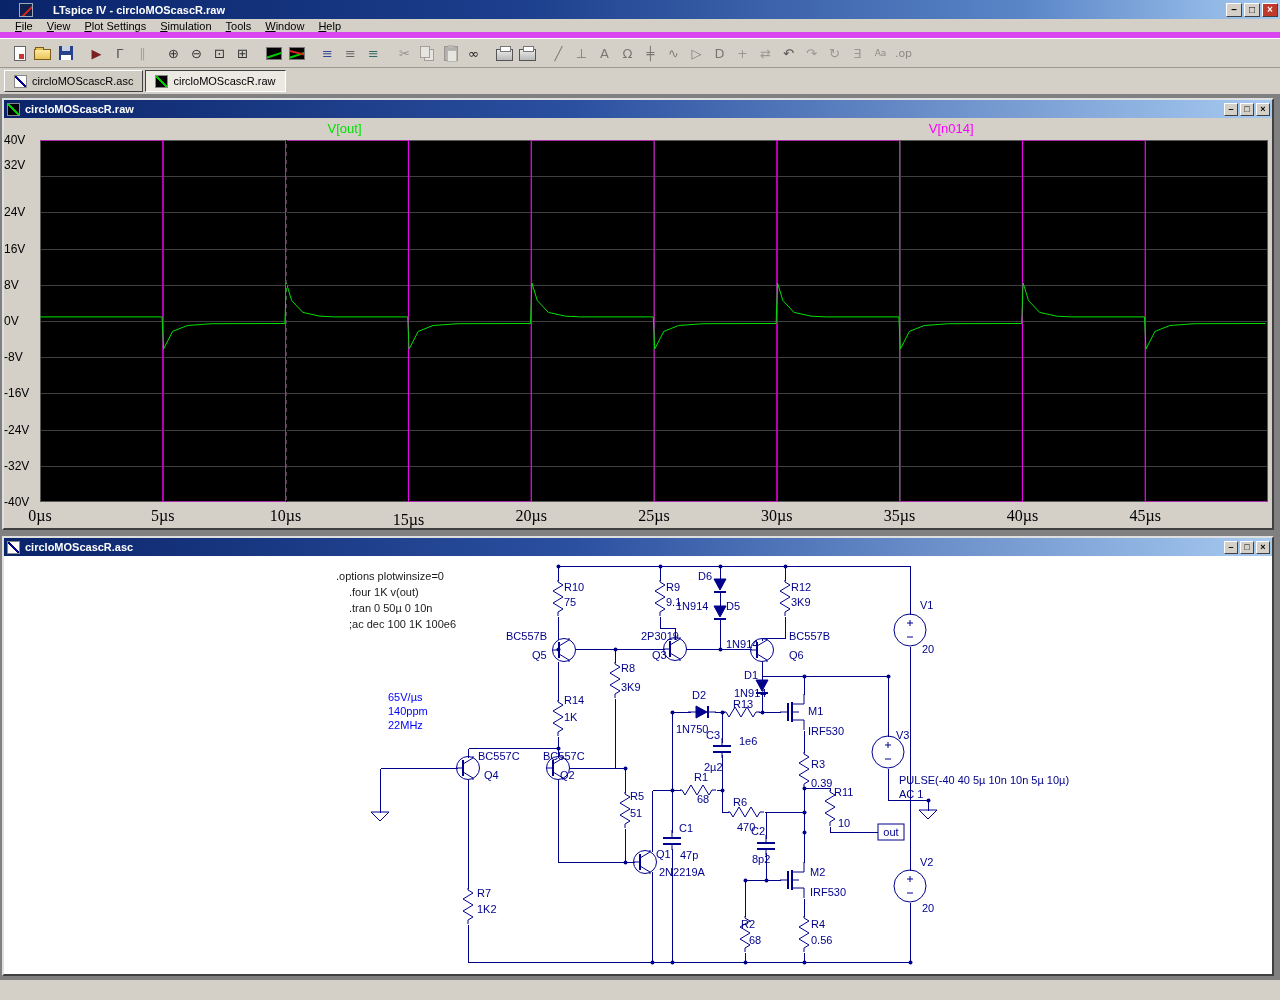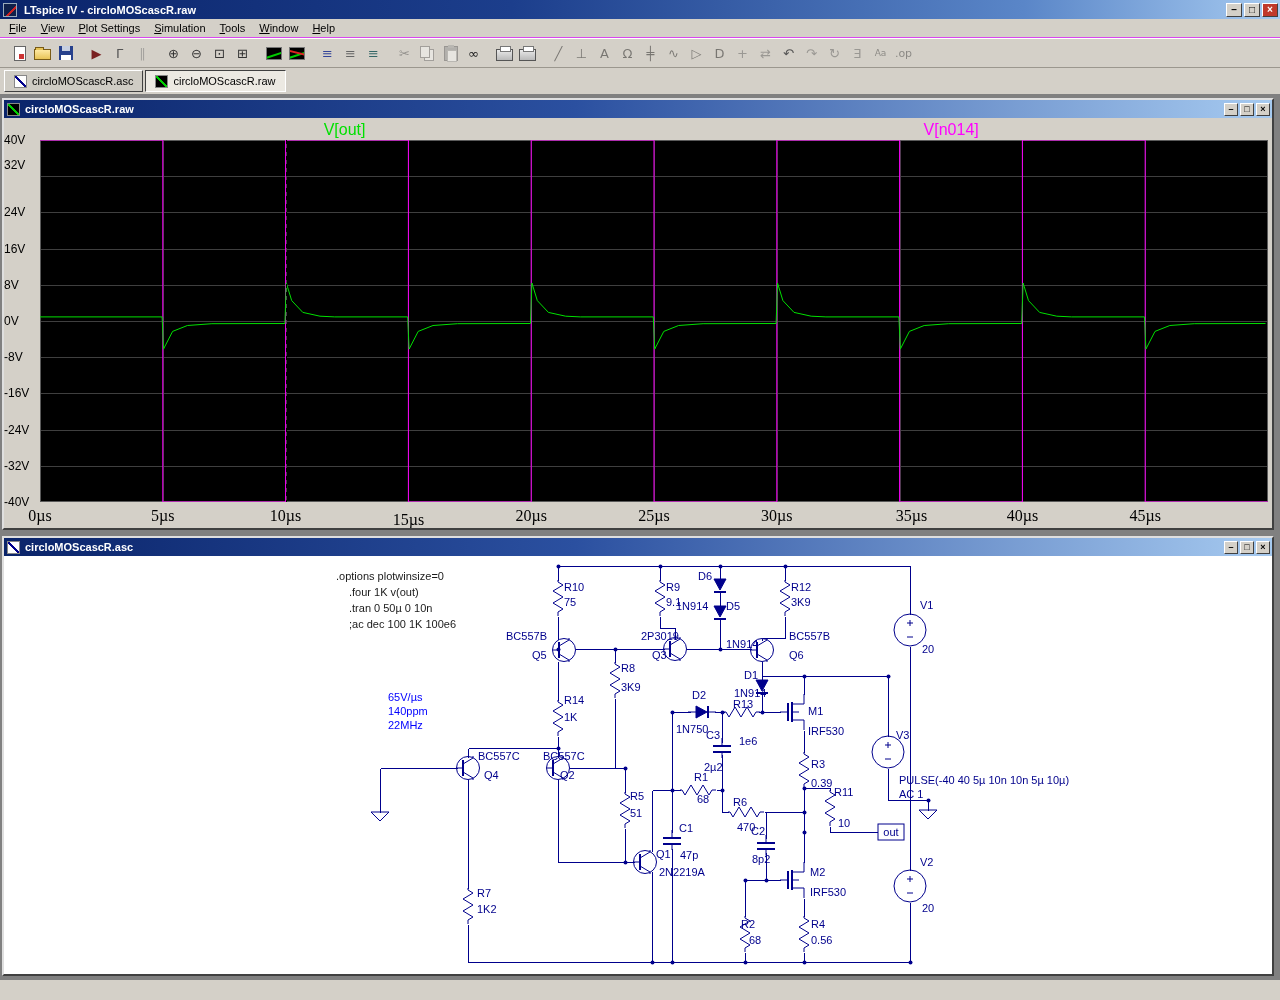--- a/index.html
+++ b/index.html
@@ -2,32 +2,32 @@
 <html><head>
 <meta charset="utf-8">
 <style>
   html,body{margin:0;padding:0;background:#555;}
   *{box-sizing:border-box;}
   .app{position:relative;width:1280px;height:1000px;background:#D4D0C8;overflow:hidden;
        font-family:"Liberation Sans",sans-serif;font-size:11px;color:#000;}
   
   .titlebar{position:absolute;left:0;top:0;width:100%;height:19px;
     background:linear-gradient(90deg,#0A246A 0%,#1C3E8C 40%,#5A86C8 80%,#A6CAF0 100%);
-    display:flex;align-items:center;gap:7px;padding:0 2px 0 3px;color:#fff;font-weight:bold;}
+    display:flex;align-items:center;gap:20px;padding:0 2px 0 19px;color:#fff;font-weight:bold;}
   .app-icon{width:14px;height:14px;flex:0 0 auto;border:1px solid #9ab;
     background:linear-gradient(135deg,#10204a 0 55%,#cc2222 55% 70%,#10204a 70%);}
   .title-text{flex:1 1 auto;white-space:nowrap;overflow:hidden;}
   .cap-btns{display:flex;gap:2px;margin-left:auto;}
   .capbtn{width:16px;height:14px;background:#D4D0C8;border:1px solid;
     border-color:#fff #404040 #404040 #fff;font-size:10px;line-height:11px;text-align:center;
     color:#000;font-weight:bold;display:inline-block;}
   .capbtn.close-red{background:#C0392B;color:#fff;}
   
   .menubar{position:absolute;left:0;top:19px;width:100%;height:19px;background:#D4D0C8;
-    display:flex;align-items:center;padding-left:2px;border-bottom:1px solid #d946ef;}
+    display:flex;align-items:center;padding-left:8px;border-bottom:6px solid #d946ef;}
   .menuitem{padding:2px 7px;cursor:default;}
   
   .toolbar{position:absolute;left:0;top:38px;width:100%;height:30px;background:#D4D0C8;
     border-top:1px solid #fff;border-bottom:1px solid #9b978e;
     display:flex;align-items:center;padding-left:8px;}
   .tbtn{width:23px;height:23px;display:flex;align-items:center;justify-content:center;
     background:transparent;border:1px solid transparent;font-size:13px;padding:0;
     font-family:"DejaVu Sans",sans-serif;}
   .tbtn.disabled{filter:grayscale(1);opacity:.45;}
   .tsep{width:8px;height:23px;flex:0 0 auto;}
@@ -71,21 +71,21 @@
   .child{position:absolute;background:#D4D0C8;border:2px solid;
     border-color:#dfdfdf #404040 #404040 #dfdfdf;}
   .child-raw{left:2px;top:3px;width:1272px;height:432px;}
   .child-asc{left:2px;top:441px;width:1272px;height:440px;}
   .ctitle{height:18px;background:linear-gradient(90deg,#0A246A 0%,#2B50A0 45%,#A6CAF0 100%);
     color:#fff;font-weight:bold;display:flex;align-items:center;gap:5px;padding:0 2px 0 3px;}
   .ctitle .cap-btns .capbtn{width:14px;height:13px;line-height:10px;font-size:9px;}
   .cicon{width:13px;height:13px;flex:0 0 auto;}
   
   .plotwrap{position:relative;width:1268px;height:410px;background:#D4D0C8;overflow:hidden;}
-  .trlabel{position:absolute;top:3px;font-size:16px;transform:translateX(-50%);white-space:nowrap;}
+  .trlabel{position:absolute;top:3px;font-size:13px;transform:translateX(-50%);white-space:nowrap;}
   .ylab{position:absolute;left:0;width:33px;text-align:left;font-size:12px;}
   .xlab{position:absolute;font-size:16px;transform:translateX(-50%);white-space:nowrap;font-family:Liberation Serif, serif;}
   .plot-svg{position:absolute;left:36px;top:22px;}
   
   .canvas{position:relative;width:1268px;height:418px;background:#fff;overflow:hidden;}
   .sch text{font-family:"Liberation Sans",sans-serif;font-size:11px;}
   .lk{fill:#1a1a1a;} .lb{fill:#0000FF;} .ln{fill:#00008C;}
   
   .statusbar{position:absolute;left:0;top:981px;width:100%;height:19px;background:#D4D0C8;
     display:flex;align-items:center;padding:0 2px 0 5px;border-top:1px solid #fff;}
@@ -220,21 +220,21 @@
           <div class="ylab" style="top: 304.6px;">-24V</div>
           <div class="ylab" style="top: 340.8px;">-32V</div>
           <div class="ylab" style="top: 377px;">-40V</div>
           <div class="xlab" style="top: 389px; left: 36px;">0µs</div>
           <div class="xlab" style="top: 389px; left: 158.8px;">5µs</div>
           <div class="xlab" style="top: 389px; left: 281.6px;">10µs</div>
           <div class="xlab" style="top: 393px; left: 404.4px;">15µs</div>
           <div class="xlab" style="top: 389px; left: 527.2px;">20µs</div>
           <div class="xlab" style="top: 389px; left: 650px;">25µs</div>
           <div class="xlab" style="top: 389px; left: 772.8px;">30µs</div>
-          <div class="xlab" style="top: 389px; left: 895.6px; margin-left: 12px;">35µs</div>
+          <div class="xlab" style="top: 389px; left: 895.6px;">35µs</div>
           <div class="xlab" style="top: 389px; left: 1018.4px; text-align: center;">40µs</div>
           <div class="xlab" style="top: 389px; left: 1141.2px;">45µs</div>
           <svg width="1228" height="362" class="plot-svg" viewBox="0 0 1228 362">
             <rect x="0" y="0" width="1228" height="362" fill="#000"></rect>
             <g stroke="#3f3f3f" stroke-width="1" shape-rendering="crispEdges">
               <line x1="0.5" y1="0" x2="0.5" y2="362"></line>
               <line x1="123.5" y1="0" x2="123.5" y2="362"></line>
               <line x1="246.5" y1="0" x2="246.5" y2="362"></line>
               <line x1="368.5" y1="0" x2="368.5" y2="362"></line>
               <line x1="491.5" y1="0" x2="491.5" y2="362"></line>

